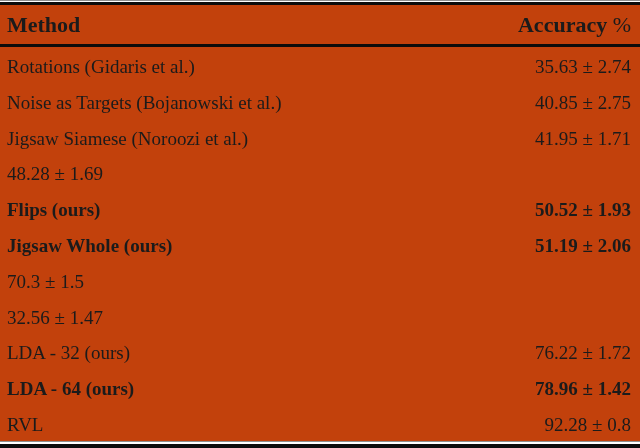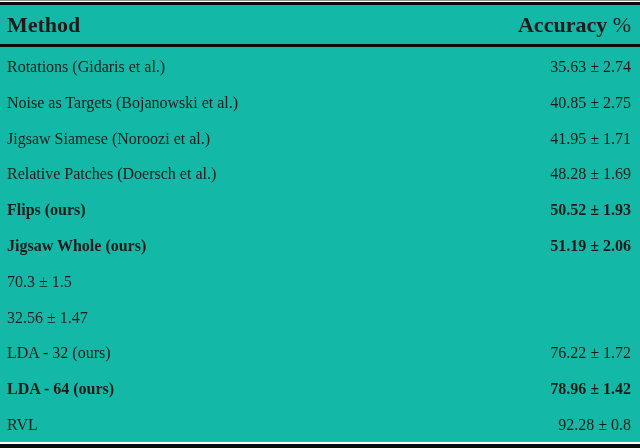--- a/index.html
+++ b/index.html
@@ -4,21 +4,21 @@
 <style>
   html, body {
     margin: 0;
     padding: 0;
     background: #ffffff;
   }
   .page {
     position: relative;
     width: 640px;
     height: 448px;
-    background: #14b8a6;
+    background: #c2410c;
     font-family: "Liberation Serif", "DejaVu Serif", serif;
     color: #1b1b1b;
     box-sizing: border-box;
     overflow: hidden;
   }
   .rule-thin {
     height: 1px;
     background: #8f8f8f;
   }
   .rule-gap {
@@ -60,21 +60,21 @@
     height: 394px;
     display: flex;
     flex-direction: column;
   }
   .row {
     flex: 1 1 auto;
     display: flex;
     align-items: center;
     justify-content: space-between;
     padding: 4px 9px 0 7px;
-    font-size: 16px;
+    font-size: 19px;
   }
   .row.bold {
     font-weight: bold;
   }
   .method-cell {
     white-space: nowrap;
   }
   .accuracy-cell {
     white-space: nowrap;
     text-align: right;
@@ -103,21 +103,20 @@
     </div>
     <div class="row">
       <span class="method-cell">Noise as Targets (Bojanowski et al.)</span>
       <span class="accuracy-cell">40.85 ± 2.75</span>
     </div>
     <div class="row">
       <span class="method-cell">Jigsaw Siamese (Noroozi et al.)</span>
       <span class="accuracy-cell">41.95 ± 1.71</span>
     </div>
     <div class="row">
-      <span class="method-cell">Relative Patches (Doersch et al.)</span>
       <span class="accuracy-cell">48.28 ± 1.69</span>
     </div>
     <div class="row bold">
       <span class="method-cell">Flips (ours)</span>
       <span class="accuracy-cell">50.52 ± 1.93</span>
     </div>
     <div class="row bold">
       <span class="method-cell">Jigsaw Whole (ours)</span>
       <span class="accuracy-cell">51.19 ± 2.06</span>
     </div>

